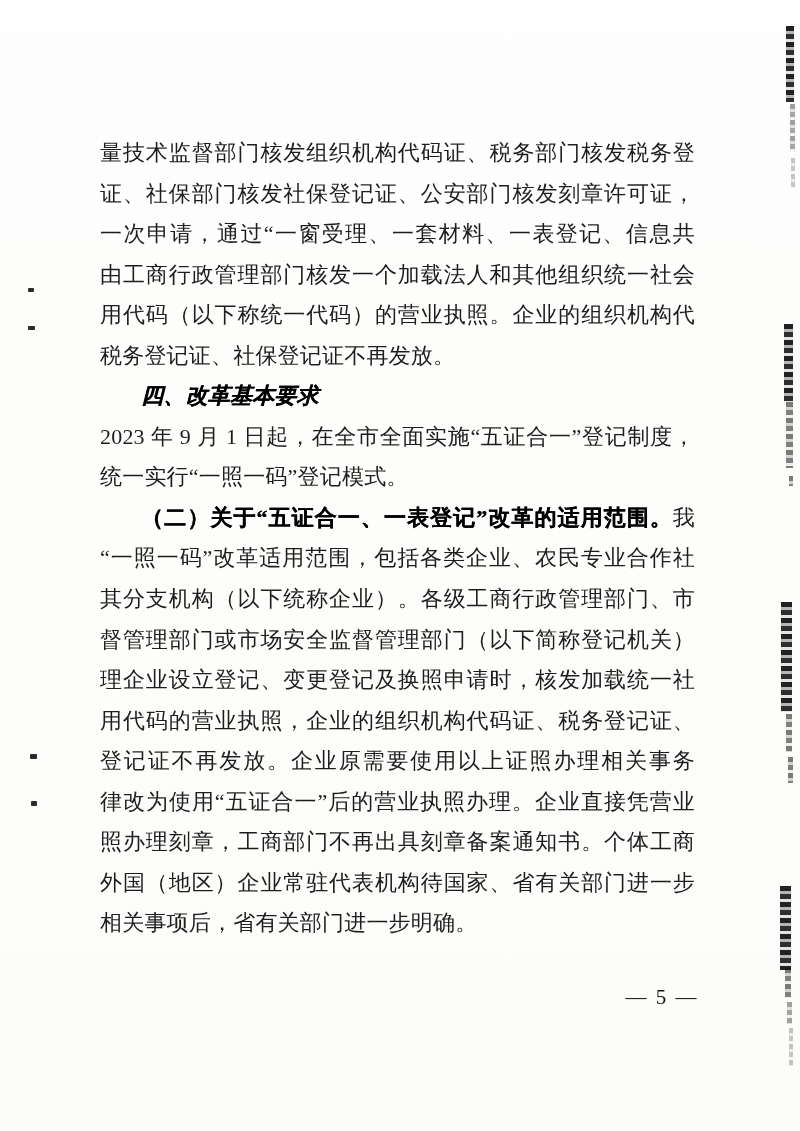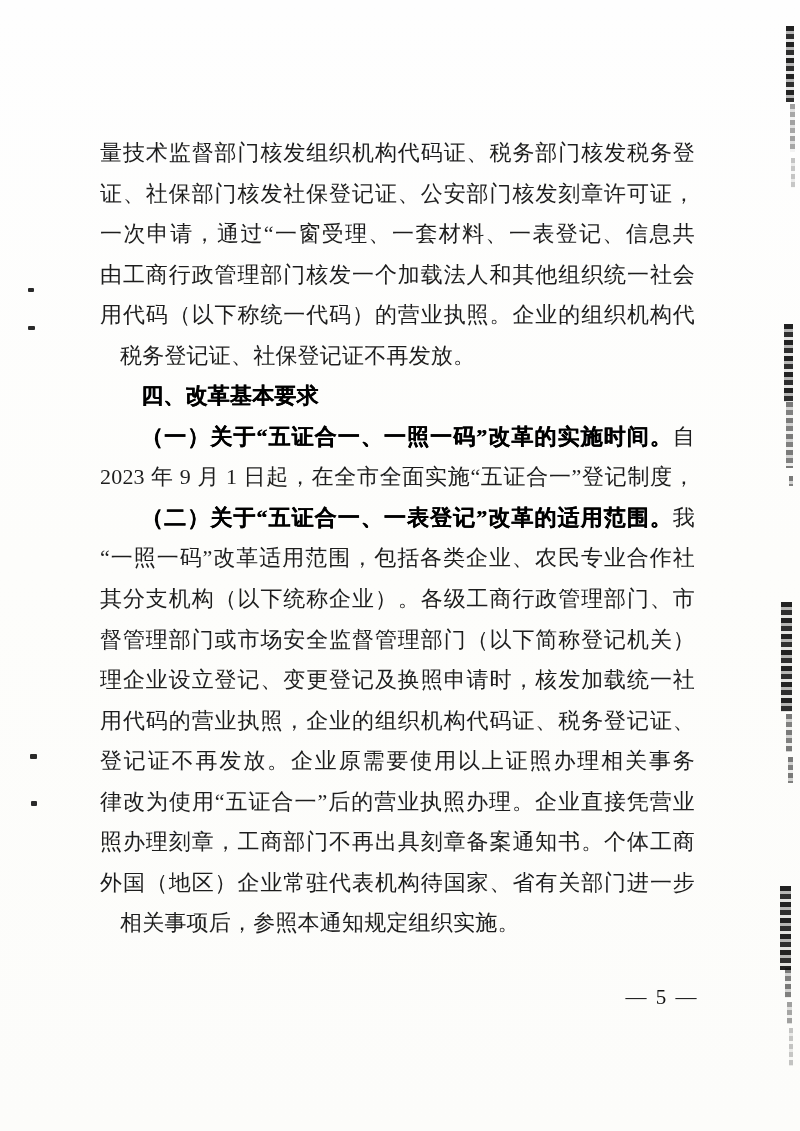--- a/index.html
+++ b/index.html
@@ -32,33 +32,33 @@
     height: 40.55px;
     line-height: 40.55px;
     overflow: hidden;
     text-align: justify;
     text-align-last: justify;
     text-justify: inter-character;
     letter-spacing: 0.2px;
   }
   .line.end {
     text-align-last: left;
-    margin-left: 20px;
   }
   .line.indent {
     padding-left: 41px;
   }
   .line .b,
   .line.heading {
     font-weight: bold;
     color: #000;
     text-shadow: 0.4px 0 0 #000;
   }
   .line.heading {
     text-align-last: left;
+    font-style: italic;
   }
   
   .pagenum {
     position: absolute;
     left: 612px;
     top: 985px;
     width: 100px;
     font-size: 21px;
     letter-spacing: 2px;
     color: #111;
@@ -94,34 +94,34 @@
   <div class="doc">
     <div class="line"><span>量技术监督部门核发组织机构代码证、税务部门核发税务登记</span></div>
     <div class="line"><span>证、社保部门核发社保登记证、公安部门核发刻章许可证，改为</span></div>
     <div class="line"><span>一次申请，通过“一窗受理、一套材料、一表登记、信息共享”，</span></div>
     <div class="line"><span>由工商行政管理部门核发一个加载法人和其他组织统一社会信</span></div>
     <div class="line"><span>用代码（以下称统一代码）的营业执照。企业的组织机构代码证、</span></div>
     <div class="line end"><span>税务登记证、社保登记证不再发放。</span></div>
 
     <div class="line heading indent"><span class="b">四、改革基本要求</span></div>
 
-    <div class="line indent"><span class="b">（一）关于“五证合一、一照一码”改革的实施时间。</span><span>自</span></div>
     <div class="line"><span>2023 年 9 月 1 日起，在全市全面实施“五证合一”登记制度，</span></div>
+    <div class="line end"><span>统一实行“一照一码”登记模式。</span></div>
 
     <div class="line indent"><span class="b">（二）关于“五证合一、一表登记”改革的适用范围。</span><span>我市</span></div>
     <div class="line"><span>“一照一码”改革适用范围，包括各类企业、农民专业合作社及</span></div>
     <div class="line"><span>其分支机构（以下统称企业）。各级工商行政管理部门、市场监</span></div>
     <div class="line"><span>督管理部门或市场安全监督管理部门（以下简称登记机关）在办</span></div>
     <div class="line"><span>理企业设立登记、变更登记及换照申请时，核发加载统一社会信</span></div>
     <div class="line"><span>用代码的营业执照，企业的组织机构代码证、税务登记证、社保</span></div>
     <div class="line"><span>登记证不再发放。企业原需要使用以上证照办理相关事务的，一</span></div>
     <div class="line"><span>律改为使用“五证合一”后的营业执照办理。企业直接凭营业执</span></div>
     <div class="line"><span>照办理刻章，工商部门不再出具刻章备案通知书。个体工商户、</span></div>
     <div class="line"><span>外国（地区）企业常驻代表机构待国家、省有关部门进一步明确</span></div>
-    <div class="line end"><span>相关事项后，参照本通知规定组织实施。</span></div>
+    <div class="line end"><span>相关事项后，省有关部门进一步明确。</span></div>
   </div>
 
   <div class="pagenum">— 5 —</div>
 
   <div class="streak" style="left:786px; top:26px;  width:8px;  height:76px;"></div>
   <div class="streak light" style="left:790px; top:104px; width:5px;  height:48px;"></div>
   <div class="streak faint" style="left:791px; top:158px; width:4px;  height:30px;"></div>
   <div class="streak" style="left:784px; top:324px; width:9px;  height:78px;"></div>
   <div class="streak med" style="left:786px; top:402px; width:7px;  height:66px;"></div>
   <div class="streak med" style="left:789px; top:476px; width:4px;  height:10px;"></div>

